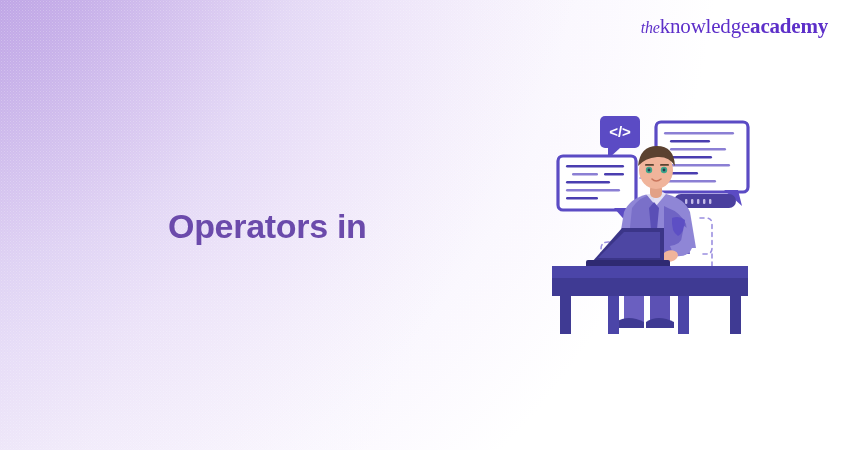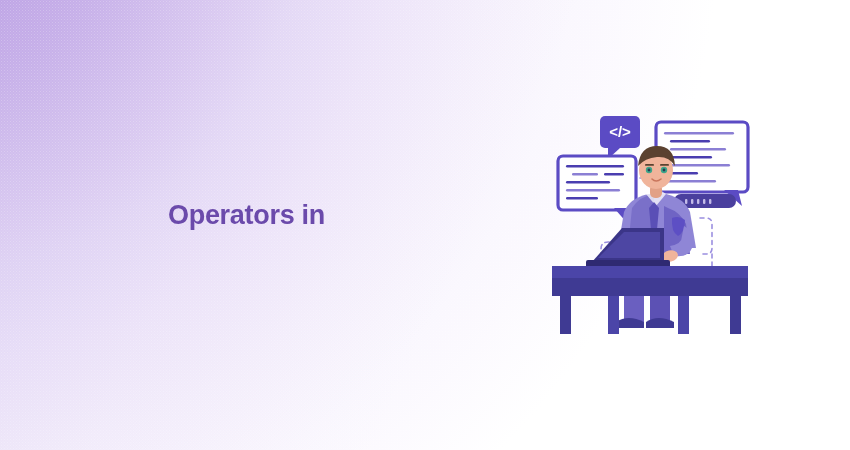--- a/index.html
+++ b/index.html
@@ -76,21 +76,21 @@
   }
   #logo .l-knowledge { font-weight: 400; }
   #logo .l-academy  { font-weight: 700; }
 
   
   #headline {
     position: absolute;
     left: 168px;
     top: 178px;
     color: #6b4aab;
-    font-size: 27px;
+    font-size: 34px;
     font-weight: bold;
     line-height: 1.48;
     letter-spacing: -0.3px;
   }
   #headline .hl-line { display: block; white-space: nowrap; }
 
   
   #illustration {
     position: absolute;
     left: 546px;
@@ -102,20 +102,23 @@
 </style>
 </head>
 <body>
 
 <div id="banner">
 
   <div class="bg-base"></div>
   <div class="bg-wash"></div>
   <div class="bg-noise"></div>
 
+  <div id="logo">
+    <span class="l-the">the</span><span class="l-knowledge">knowledge</span><span class="l-academy">academy</span>
+  </div>
 
   <h1 id="headline">
     <span class="hl-line">Operators in</span>
   </h1>
 
   <div id="illustration">
     <svg width="214" height="240" viewBox="0 0 214 240" xmlns="http://www.w3.org/2000/svg">
 
       <g fill="none" stroke="#9b8fe0" stroke-width="1.6" stroke-dasharray="4 4" stroke-linecap="round">
         <path d="M86 82 L100 82 Q106 82 106 88 L106 104 Q106 110 112 110 L118 110"></path>

